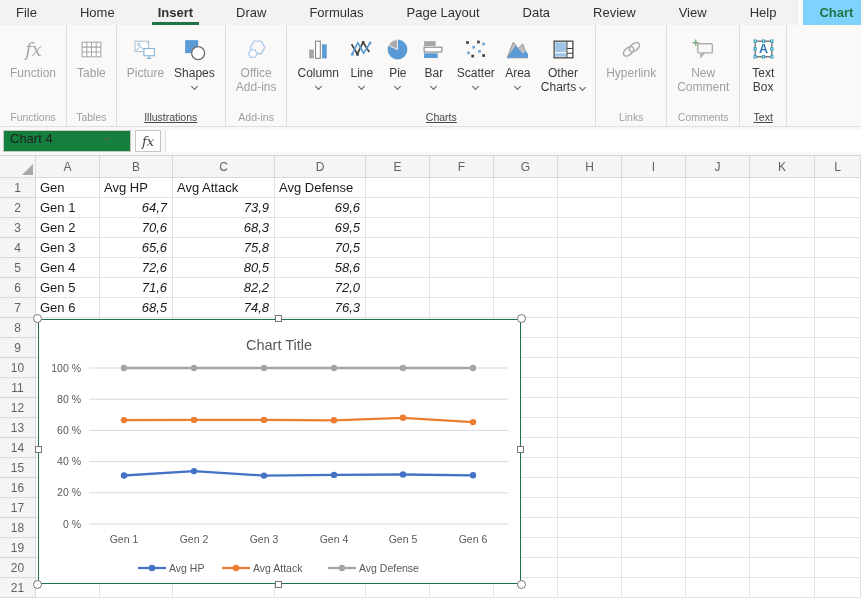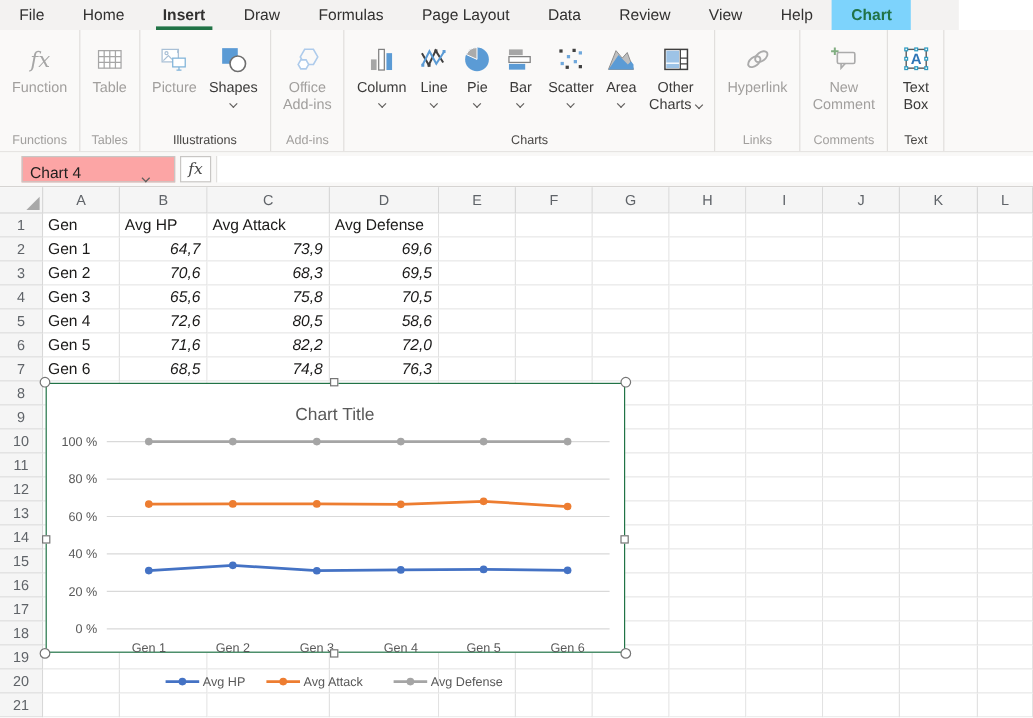--- a/index.html
+++ b/index.html
@@ -2,21 +2,21 @@
 <html><head>
 <meta charset="utf-8">
 <style>
   * { margin:0; padding:0; box-sizing:border-box; }
   html,body { width:861px; height:598px; overflow:hidden; }
   body { font-family:"Liberation Sans","DejaVu Sans",sans-serif; background:#fff; }
   .app { position:relative; width:861px; height:598px; background:#fff; overflow:hidden; }
 
   
   #menubar { position:absolute; left:0; top:0; width:799px; height:25px;
-    background:#F3F2F1; display:flex; align-items:stretch; }
+    background:#F3F2F1; display:flex; align-items:stretch;gap:11px; }
   .mtab { position:relative; display:flex; align-items:center; padding:0 16px;
     font-size:13px; color:#323130; cursor:default; white-space:nowrap; }
   .mtab.active { font-weight:bold; }
   .mtab.active::after { content:""; position:absolute; left:10px; right:10px; bottom:0;
     height:3px; background:#217346; }
   .mtab.contextual { background:#7dd3fc; color:#217346; font-weight:bold; }
 
   
   #ribbon { position:absolute; left:0; top:25px; width:861px; height:102px;
     background:#FAF9F8; border-bottom:1px solid #E1DFDD; display:flex; align-items:stretch; }
@@ -25,27 +25,27 @@
   .rbtns { display:flex; flex-direction:row; align-items:flex-start; flex:1; }
   .rbtn { display:flex; flex-direction:column; align-items:center; padding:11px 5px 0 5px; }
   .ricon { width:26px; height:26px; display:flex; align-items:center; justify-content:center; }
   .rlabel { margin-top:4px; font-size:12px; line-height:14px; color:#3B3A39; text-align:center; white-space:nowrap; }
   .rbtn.disabled .rlabel { color:#A19F9D; }
   .chev { width:5px; height:5px; border-right:1.4px solid #605E5C; border-bottom:1.4px solid #605E5C;
     transform:rotate(45deg); margin-top:4px; }
   .chev.inline { display:inline-block; margin:0 0 1px 4px; }
   .glabel { position:absolute; bottom:3px; left:0; right:0; text-align:center;
     font-size:10.5px; color:#A19F9D; white-space:nowrap; }
-  .rgroup.genabled .glabel { color:#484644; }
+  .rgroup.genabled .glabel { color:#484644;text-decoration:underline; }
 
   
   #formula-row { position:absolute; left:0; top:127px; width:861px; height:29px;
     background:#F9F8F7; border-bottom:1px solid #D6D4D2; display:flex; align-items:center; }
-  #name-box { position:relative; margin-left:18px; width:128px; height:22px;
-    border:1px solid #C8C6C4; background:#fca5a5; display:flex; align-items:flex-end; }
+  #name-box { position:relative; margin-left:3px; width:128px; height:22px;
+    border:1px solid #C8C6C4; background:#15803d; display:flex; align-items:flex-start; }
   #name-box input { border:0; outline:0; width:100px; padding-left:6px; font-size:13px;
     font-family:inherit; color:#201F1E; background:transparent; }
   #fx-btn { margin-left:4px; width:26px; height:22px; border:1px solid #C8C6C4; background:#fff;
     display:flex; align-items:center; justify-content:center;
     font-family:"DejaVu Serif",serif; font-style:italic; font-size:13px; color:#444; }
   #formula-input { flex:1; height:22px; margin-left:4px; border:0; outline:0;
     background:#fff; border-left:1px solid #E1DFDD; padding-left:6px; font-size:13px; font-family:inherit; }
 
   
   #sheet { position:absolute; left:0; top:156px; width:861px; height:442px;
@@ -54,21 +54,21 @@
     color:#5F6368; font-size:12px; display:flex; align-items:center; justify-content:center; }
   .corner { position:relative; }
   .corner::after { content:""; position:absolute; right:2px; bottom:2px; width:0; height:0;
     border-bottom:11px solid #A8A8A8; border-left:11px solid transparent; }
   .cell { background:#fff; border-right:1px solid #E2E2E2; border-bottom:1px solid #E2E2E2;
     font-size:13px; color:#1B1A19; display:flex; align-items:center; overflow:hidden; white-space:nowrap; }
   .cell.al { justify-content:flex-start; padding-left:4px; }
   .cell.ar { justify-content:flex-end; padding-right:5px;font-style:italic; }
 
   
-  #chart-frame { position:absolute; left:38px; top:319px; width:483px; height:225px;
+  #chart-frame { position:absolute; left:38px; top:319px; width:483px; height:265px;
     background:#fff; border:1.5px solid #217346; }
   #chart-svg { position:absolute; left:0; top:0; }
   .handle { position:absolute; background:#fff; border:1px solid #767676; z-index:5; }
   .handle.corner-h { width:9px; height:9px; border-radius:50%; }
   .handle.edge-h { width:7px; height:7px; }
 </style>
 </head>
 <body>
 
 <div class="app">

